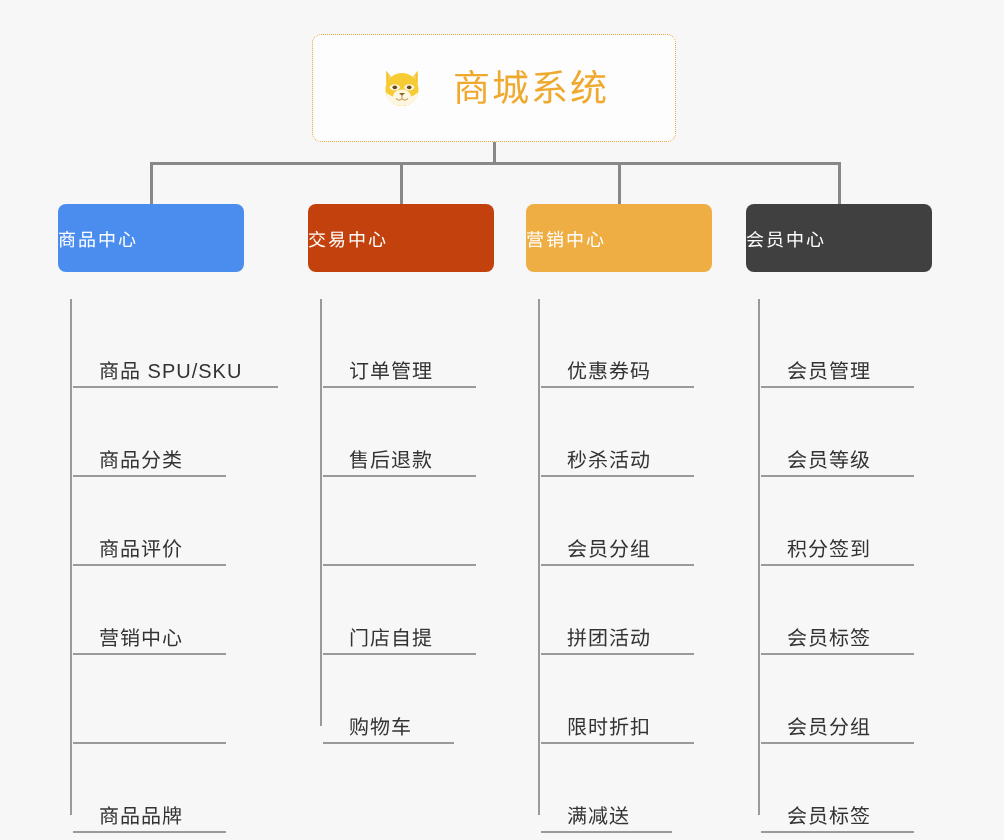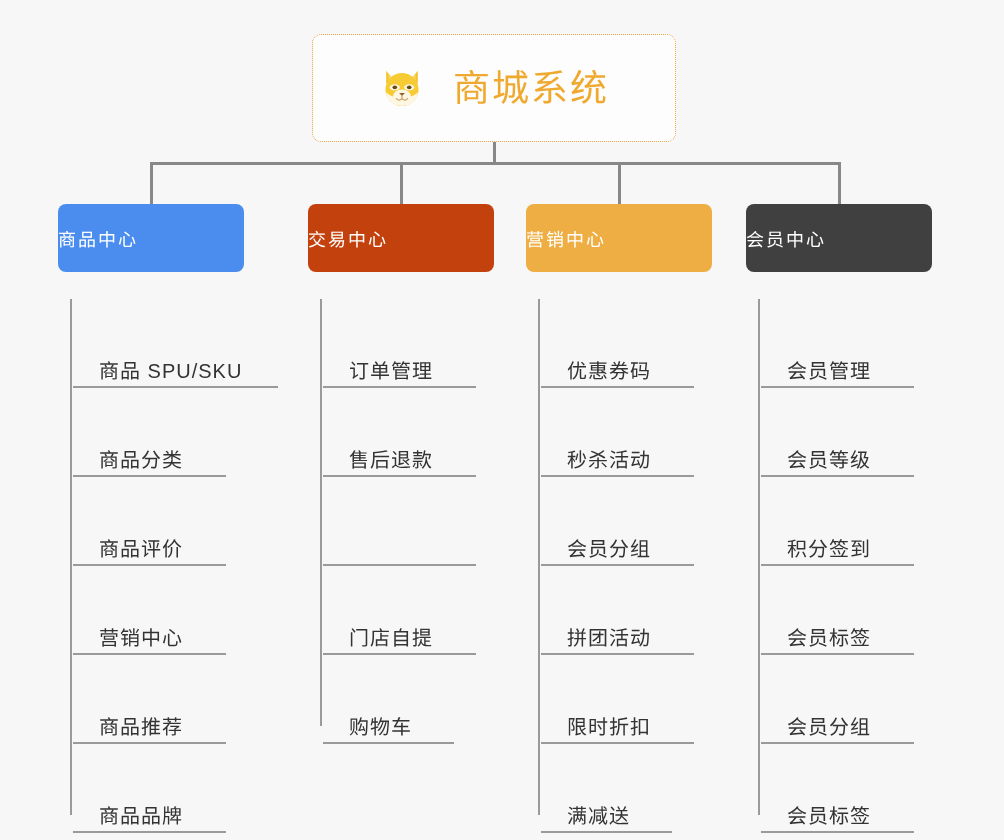--- a/index.html
+++ b/index.html
@@ -165,21 +165,20 @@
       </div>
       <div class="leaf">
         <span class="leaf-label">商品评价</span>
         <span class="leaf-rule" style="width:153px;"></span>
       </div>
       <div class="leaf">
         <span class="leaf-label">营销中心</span>
         <span class="leaf-rule" style="width:153px;"></span>
       </div>
       <div class="leaf">
-        <span class="leaf-label">商品推荐</span>
         <span class="leaf-rule" style="width:153px;"></span>
       </div>
       <div class="leaf">
         <span class="leaf-label">商品品牌</span>
         <span class="leaf-rule" style="width:153px;"></span>
       </div>
     </div>
   </div>
 
   <div class="column" style="left:308px; width:186px;">

